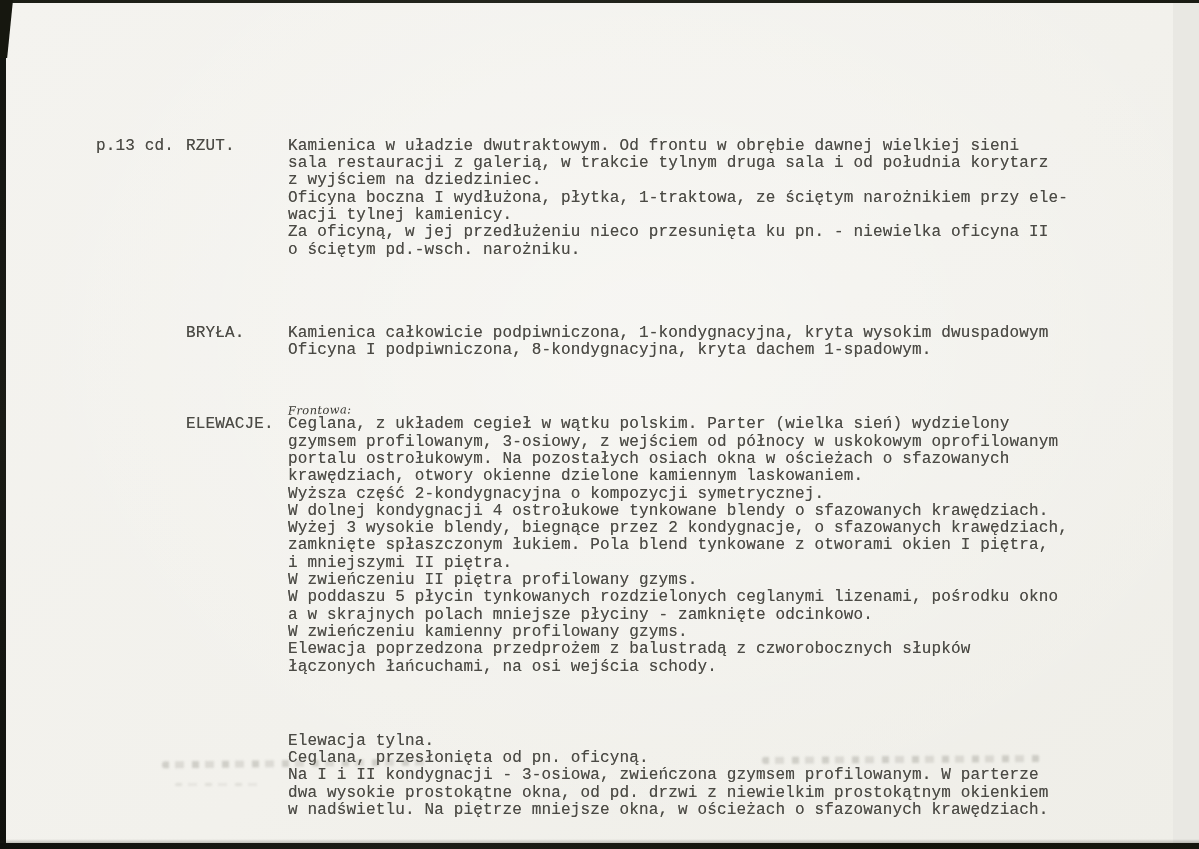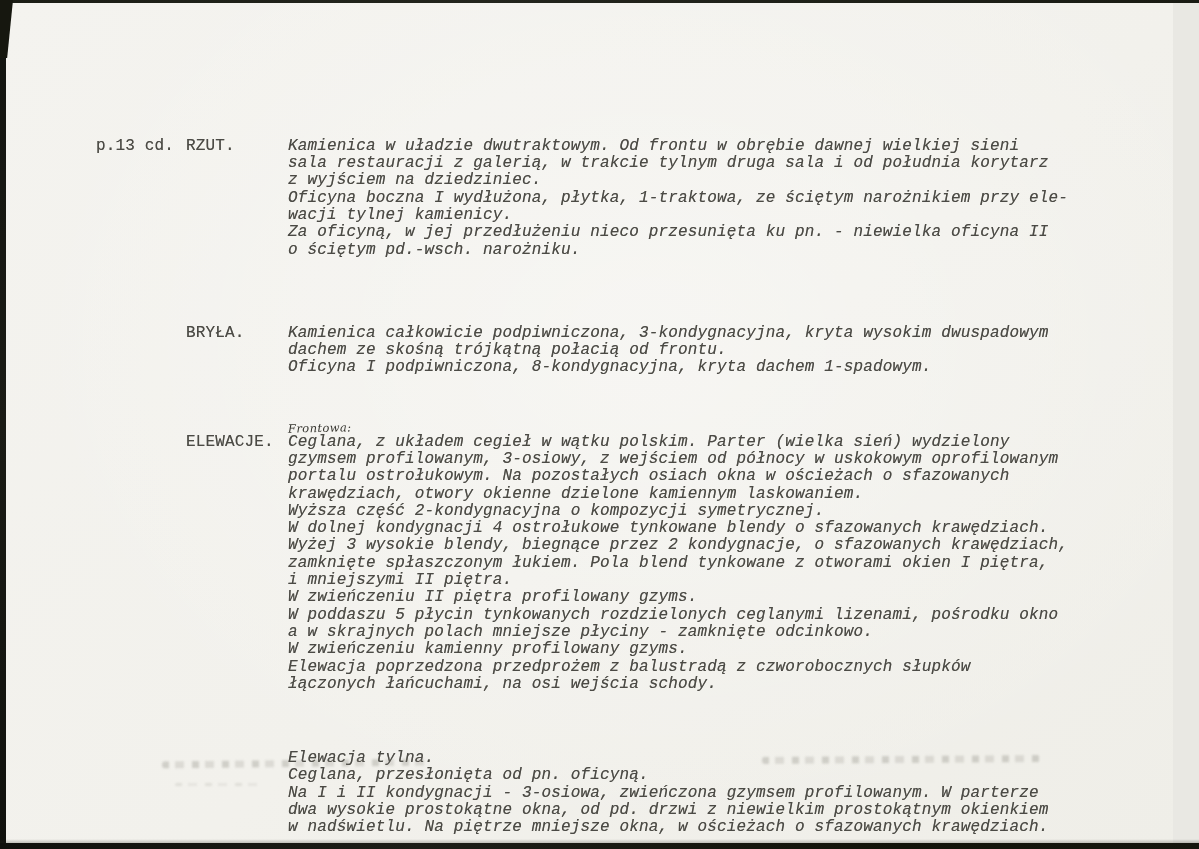--- a/index.html
+++ b/index.html
@@ -29,21 +29,21 @@
     text-shadow:0 0 0.5px rgba(60,58,50,0.55);
     white-space:pre;
   }
   .row{display:flex;align-items:flex-start;}
   .col-prefix{width:90px;margin-left:96px;flex:0 0 auto;}
   .col-label{width:102px;flex:0 0 auto;}
   .col-body{flex:1 1 auto;min-width:0;}
   .block-bryla{margin-top:14px;justify-content:center;}
   .block-elewacje{margin-top:5px;position:relative;}
   .block-rear{margin-top:5px;}
-  .line{height:17.3px;font-style:italic;}
+  .line{height:17.3px;}
   .annotation{
     position:absolute;top:-14px;left:288px;
     font-family:"DejaVu Serif",serif;font-style:italic;
     font-size:11.5px;letter-spacing:0.4px;color:#35342e;
     transform:rotate(-1.2deg);text-shadow:none;white-space:pre;
   }
 
   
   .ghost{
     position:absolute;height:7px;border-radius:3px;
@@ -65,21 +65,21 @@
 
     <div class="row block-rzut">
       <div class="col-prefix">p.13 cd.</div>
       <div class="col-label">RZUT.</div>
       <div class="col-body"><div class="line">Kamienica w uładzie dwutraktowym. Od frontu w obrębie dawnej wielkiej sieni</div><div class="line">sala restauracji z galerią, w trakcie tylnym druga sala i od południa korytarz</div><div class="line">z wyjściem na dziedziniec.</div><div class="line">Oficyna boczna I wydłużona, płytka, 1-traktowa, ze ściętym narożnikiem przy ele-</div><div class="line">wacji tylnej kamienicy.</div><div class="line">Za oficyną, w jej przedłużeniu nieco przesunięta ku pn. - niewielka oficyna II</div><div class="line">o ściętym pd.-wsch. narożniku.</div></div>
     </div>
 
     <div class="row block-bryla">
       <div class="col-prefix"></div>
       <div class="col-label">BRYŁA.</div>
-      <div class="col-body"><div class="line">Kamienica całkowicie podpiwniczona, 3-kondygnacyjna, kryta wysokim dwuspadowym</div><div class="line">dachem ze skośną trójkątną połacią od frontu.</div><div class="line">Oficyna I podpiwniczona, 8-kondygnacyjna, kryta dachem 1-spadowym.</div></div>
+      <div class="col-body"><div class="line">Kamienica całkowicie podpiwniczona, 1-kondygnacyjna, kryta wysokim dwuspadowym</div><div class="line">Oficyna I podpiwniczona, 8-kondygnacyjna, kryta dachem 1-spadowym.</div></div>
     </div>
 
     <div class="row block-elewacje">
       <div class="annotation">Frontowa:</div>
       <div class="col-prefix"></div>
       <div class="col-label">ELEWACJE.</div>
       <div class="col-body"><div class="line">Ceglana, z układem cegieł w wątku polskim. Parter (wielka sień) wydzielony</div><div class="line">gzymsem profilowanym, 3-osiowy, z wejściem od północy w uskokowym oprofilowanym</div><div class="line">portalu ostrołukowym. Na pozostałych osiach okna w ościeżach o sfazowanych</div><div class="line">krawędziach, otwory okienne dzielone kamiennym laskowaniem.</div><div class="line">Wyższa część 2-kondygnacyjna o kompozycji symetrycznej.</div><div class="line">W dolnej kondygnacji 4 ostrołukowe tynkowane blendy o sfazowanych krawędziach.</div><div class="line">Wyżej 3 wysokie blendy, biegnące przez 2 kondygnacje, o sfazowanych krawędziach,</div><div class="line">zamknięte spłaszczonym łukiem. Pola blend tynkowane z otworami okien I piętra,</div><div class="line">i mniejszymi II piętra.</div><div class="line">W zwieńczeniu II piętra profilowany gzyms.</div><div class="line">W poddaszu 5 płycin tynkowanych rozdzielonych ceglanymi lizenami, pośrodku okno</div><div class="line">a w skrajnych polach mniejsze płyciny - zamknięte odcinkowo.</div><div class="line">W zwieńczeniu kamienny profilowany gzyms.</div><div class="line">Elewacja poprzedzona przedprożem z balustradą z czworobocznych słupków</div><div class="line">łączonych łańcuchami, na osi wejścia schody.</div></div>
     </div>
 
     <div class="row block-rear">

